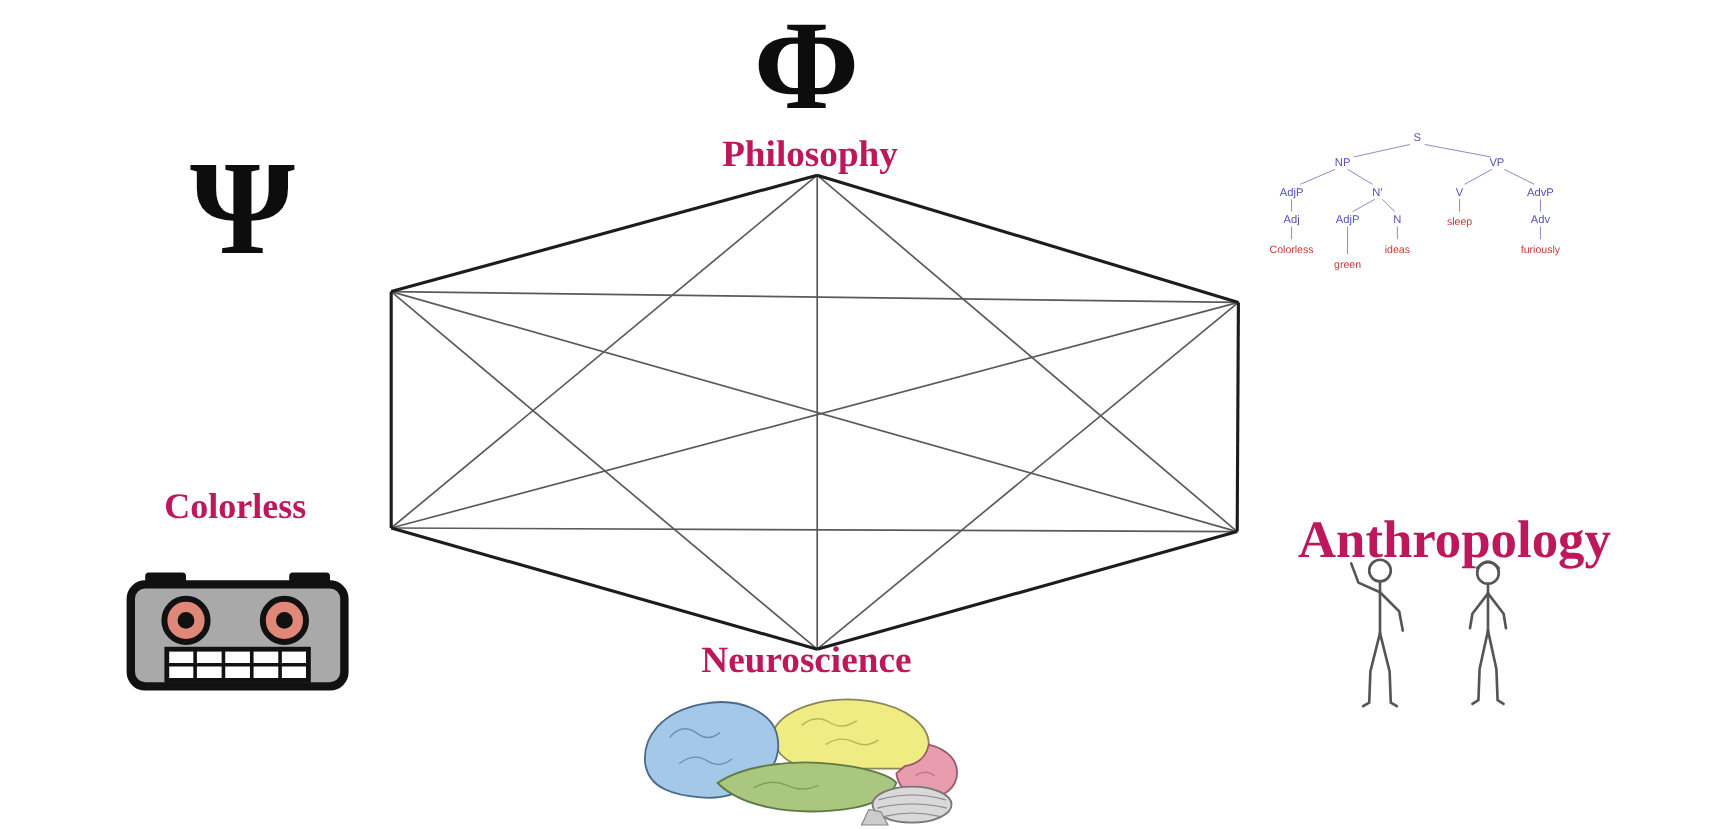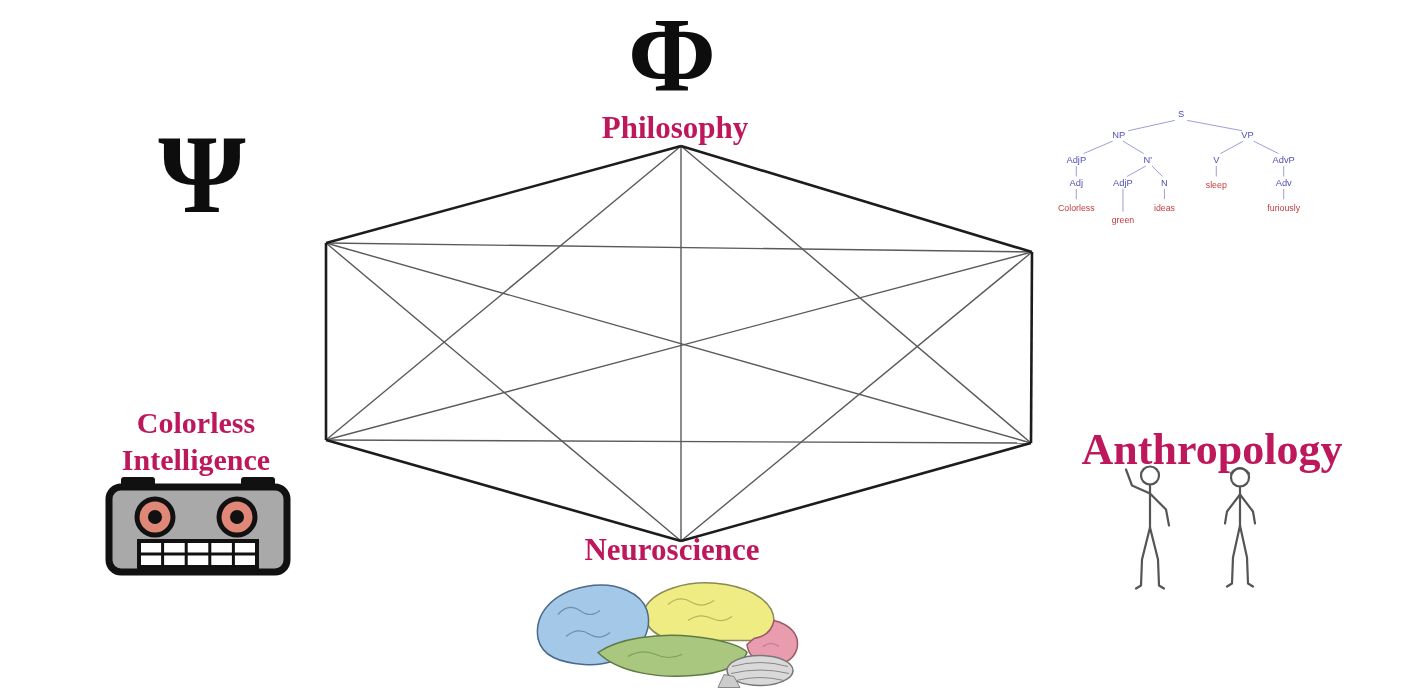--- a/index.html
+++ b/index.html
@@ -130,21 +130,20 @@
     <g>
       <text class="tree-word" x="35" y="104">Colorless</text>
       <text class="tree-word" x="80" y="116">green</text>
       <text class="tree-word" x="120" y="104">ideas</text>
       <text class="tree-word" x="170" y="82">sleep</text>
       <text class="tree-word" x="235" y="104">furiously</text>
     </g>
   </svg>
 
   <div class="node-label lbl-ai-1">Colorless</div>
-  <div class="node-label lbl-ai-2">Intelligence</div>
   <svg class="art robot-art" viewBox="0 0 190 100">
     <rect x="18" y="0" width="34" height="14" rx="3" fill="#111111"></rect>
     <rect x="138" y="0" width="34" height="14" rx="3" fill="#111111"></rect>
     <rect x="6" y="10" width="178" height="85" rx="12" fill="#a9a9a9" stroke="#111111" stroke-width="7"></rect>
     <g>
       <circle cx="52" cy="40" r="18" fill="#e08878" stroke="#111111" stroke-width="5"></circle>
       <circle cx="52" cy="40" r="7" fill="#111111"></circle>
     </g>
     <g>
       <circle cx="134" cy="40" r="18" fill="#e08878" stroke="#111111" stroke-width="5"></circle>

